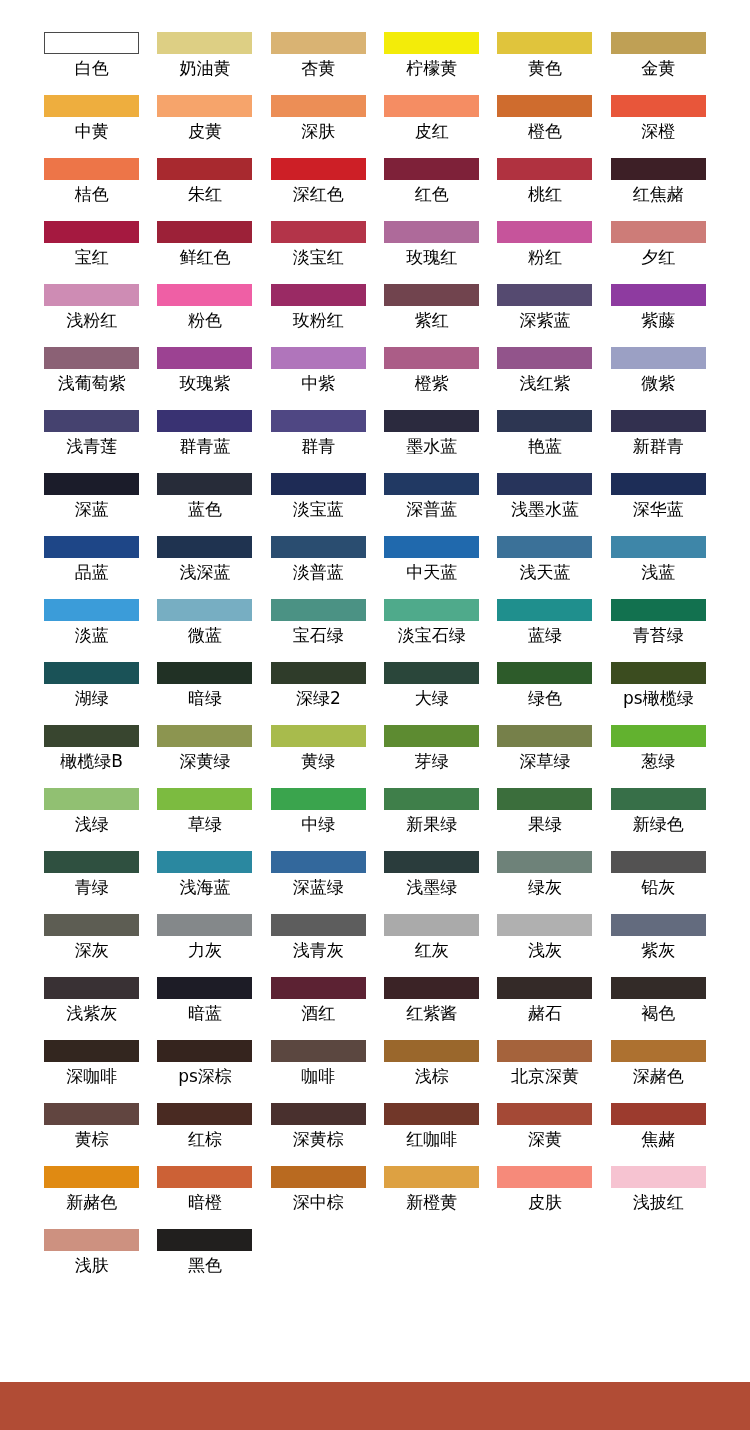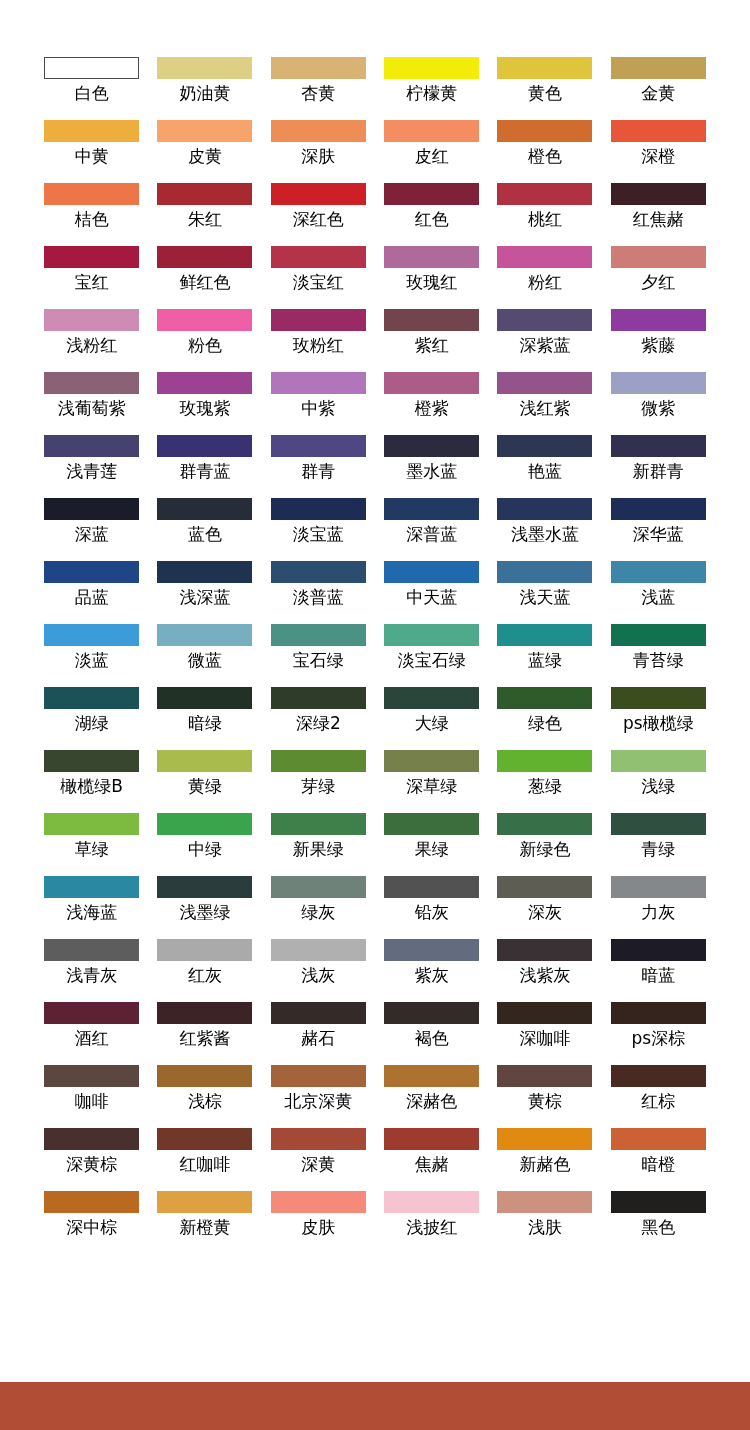--- a/index.html
+++ b/index.html
@@ -21,21 +21,21 @@
     width: 750px;
     height: 1430px;
     position: relative;
     background: #ffffff;
     display: flex;
     flex-direction: column;
   }
 
   #swatch-grid {
     width: 750px;
-    padding: 57px 44px 0 44px;
+    padding: 32px 44px 0 44px;
     display: grid;
     grid-template-columns: repeat(6, 1fr);
     grid-auto-rows: 63px;
     column-gap: 18px;
     row-gap: 0px;
   }
 
   .swatch-cell {
     width: 100%;
     display: flex;
@@ -343,20 +343,24 @@
   </div>
       <div class="swatch-cell">
     <span class="swatch-chip" title="ps橄榄绿" style="background-color: rgb(59, 76, 31);"></span>
     <span class="swatch-label">ps橄榄绿</span>
   </div>
       <div class="swatch-cell">
     <span class="swatch-chip" title="橄榄绿B" style="background-color: rgb(56, 69, 47);"></span>
     <span class="swatch-label">橄榄绿B</span>
   </div>
       <div class="swatch-cell">
+    <span class="swatch-chip" title="深黄绿" style="background-color: rgb(140, 149, 80);"></span>
+    <span class="swatch-label">深黄绿</span>
+  </div>
+      <div class="swatch-cell">
     <span class="swatch-chip" title="黄绿" style="background-color: rgb(168, 187, 76);"></span>
     <span class="swatch-label">黄绿</span>
   </div>
       <div class="swatch-cell">
     <span class="swatch-chip" title="芽绿" style="background-color: rgb(93, 139, 49);"></span>
     <span class="swatch-label">芽绿</span>
   </div>
       <div class="swatch-cell">
     <span class="swatch-chip" title="深草绿" style="background-color: rgb(118, 128, 74);"></span>
     <span class="swatch-label">深草绿</span>
@@ -391,20 +395,24 @@
   </div>
       <div class="swatch-cell">
     <span class="swatch-chip" title="青绿" style="background-color: rgb(47, 80, 64);"></span>
     <span class="swatch-label">青绿</span>
   </div>
       <div class="swatch-cell">
     <span class="swatch-chip" title="浅海蓝" style="background-color: rgb(42, 136, 160);"></span>
     <span class="swatch-label">浅海蓝</span>
   </div>
       <div class="swatch-cell">
+    <span class="swatch-chip" title="深蓝绿" style="background-color: rgb(51, 104, 156);"></span>
+    <span class="swatch-label">深蓝绿</span>
+  </div>
+      <div class="swatch-cell">
     <span class="swatch-chip" title="浅墨绿" style="background-color: rgb(42, 60, 60);"></span>
     <span class="swatch-label">浅墨绿</span>
   </div>
       <div class="swatch-cell">
     <span class="swatch-chip" title="绿灰" style="background-color: rgb(110, 130, 121);"></span>
     <span class="swatch-label">绿灰</span>
   </div>
       <div class="swatch-cell">
     <span class="swatch-chip" title="铅灰" style="background-color: rgb(83, 82, 82);"></span>
     <span class="swatch-label">铅灰</span>

